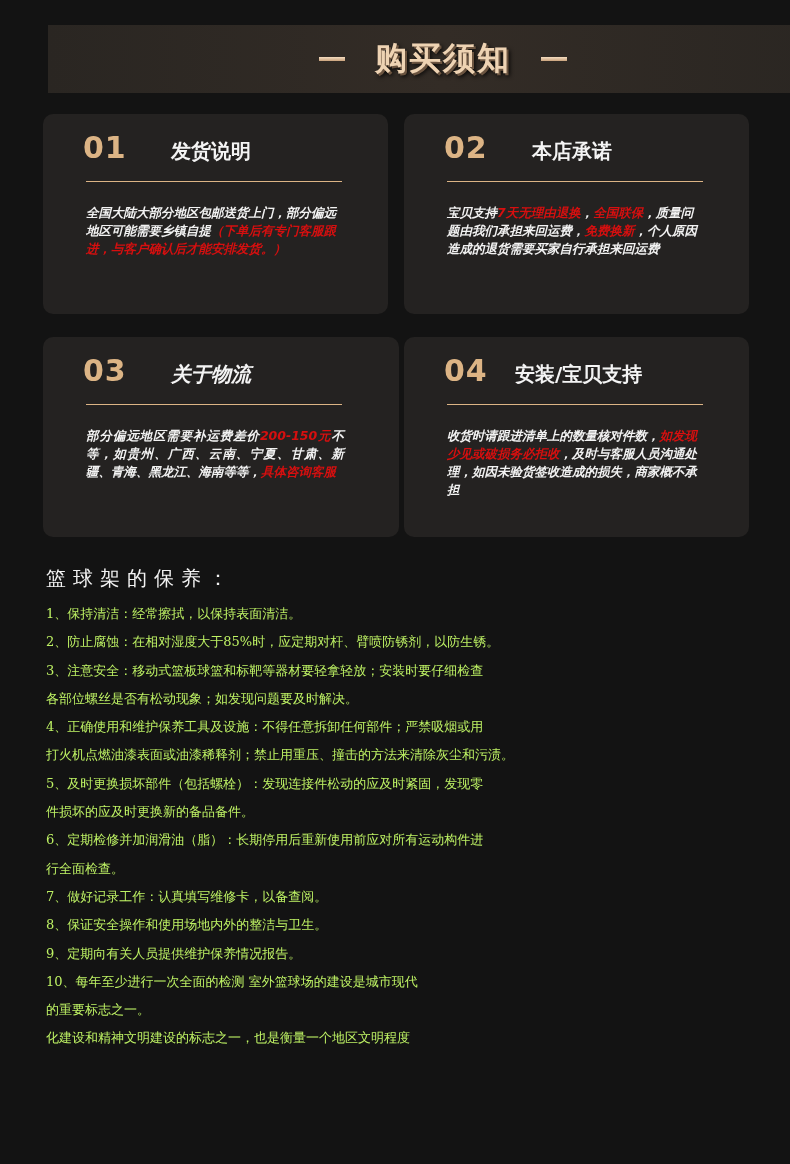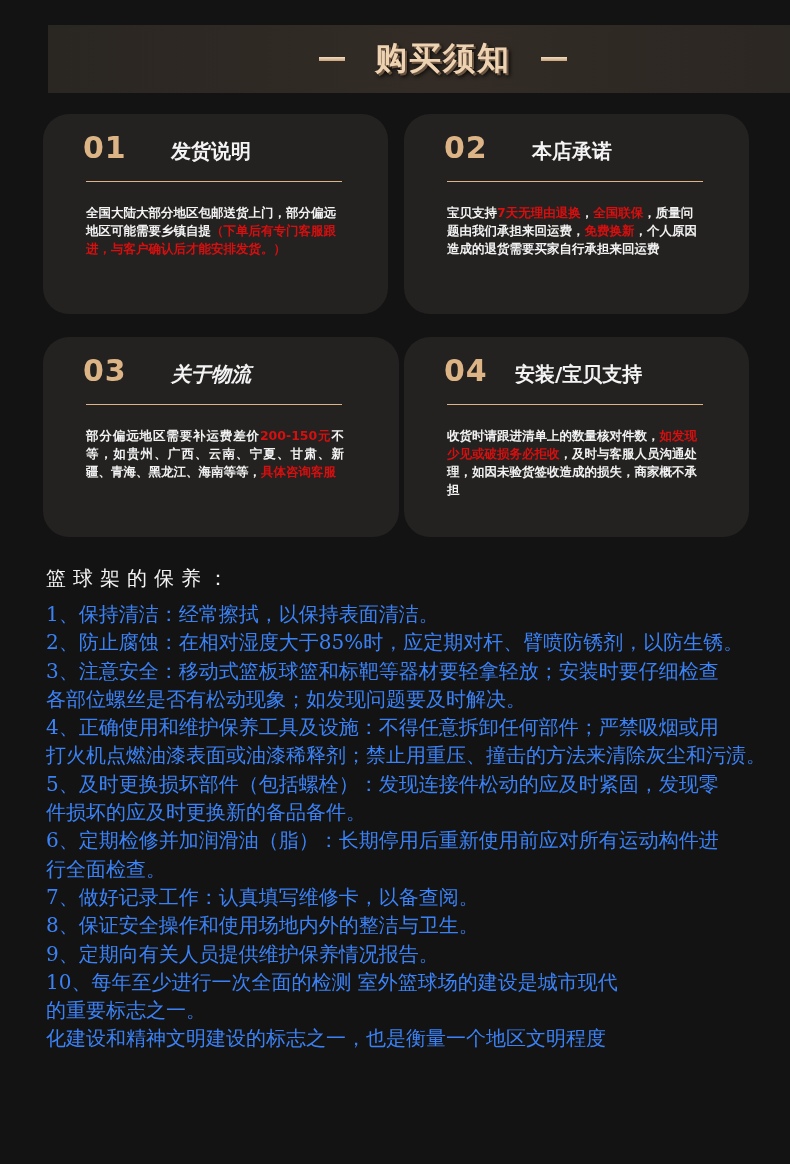--- a/index.html
+++ b/index.html
@@ -16,45 +16,45 @@
   .banner .dash {
     width: 26px; height: 4px; background: linear-gradient(180deg,#f4dcc0,#c9a27c);
     margin: 0 30px;
   }
   .banner .title {
     font-size: 32px; font-weight: bold; letter-spacing: 2px;
     color: #eed3b3;
     text-shadow: 2px 2px 0 #6b5440, 3px 3px 4px #000;
   }
   .card {
-    position: absolute; width: 345px; height: 200px; border-radius: 26px;
+    position: absolute; width: 345px; height: 200px; border-radius: 10px;
     background: #242221;
   }
   .card .num {
     position: absolute; left: 40px; top: 16px; font-size: 30px; font-weight: bold;
     color: #dcb485; letter-spacing: 1px;
   }
   .card .heading {
     position: absolute; top: 24px; font-size: 20px; font-weight: bold; color: #f4f4f4;
   }
   .card .rule {
     position: absolute; left: 43px; top: 67px; width: 256px; height: 1px; background: #dcb485;
   }
   .card .body {
     position: absolute; left: 43px; top: 90px; width: 258px;
-    font-size: 12.5px; line-height: 18px; font-weight: bold; color: #f2f2f2;
+    font-size: 12.5px; line-height: 18px; font-weight: bold; color: #f2f2f2; font-style: italic;
   }
   .card .body.justify { text-align: justify; text-align-last: left; letter-spacing: 0; }
   .red { color: #d60f0f; text-align: right; }
   .maint {
     position: absolute; left: 46px; top: 565px; width: 720px;
     font-family: "DejaVu Serif", "Liberation Serif", serif;
   }
   .maint .mtitle { font-size: 20px; letter-spacing: 7px; color: #f2f2f2; margin-bottom: 8px; }
-  .maint .line { font-size: 20px; line-height: 28.3px; color: #3b82f6; white-space: nowrap; }
+  .maint .line { font-size: 13px; line-height: 28.3px; color: #bef264; white-space: nowrap; }
 </style>
 </head>
 <body>
 
 <div class="banner">
   <div class="dash"></div>
   <div class="title">购买须知</div>
   <div class="dash"></div>
 </div>
 

